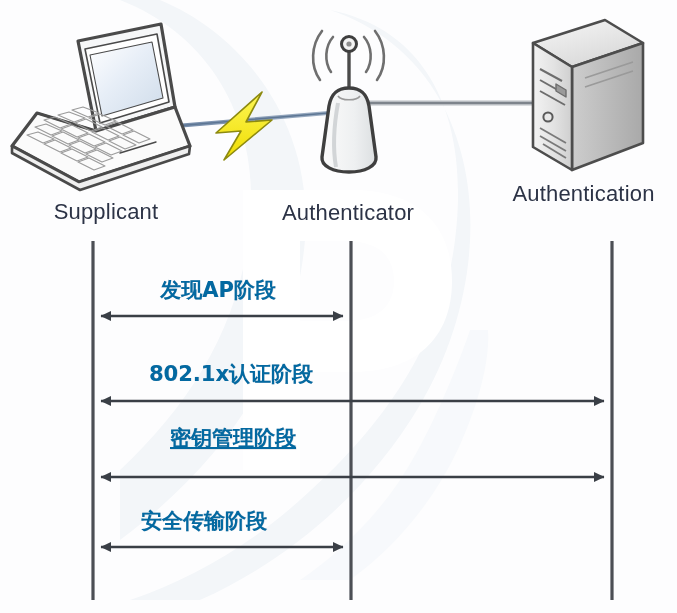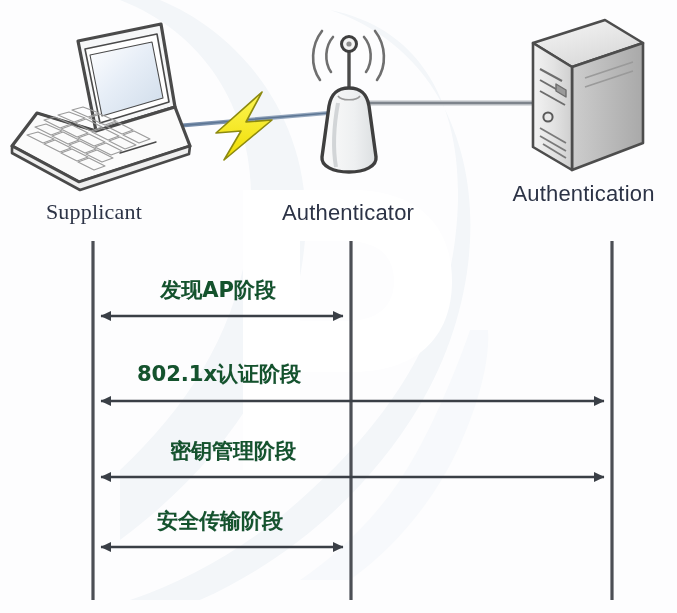--- a/index.html
+++ b/index.html
@@ -31,31 +31,31 @@
     font-family: "Liberation Sans", "DejaVu Sans", sans-serif;
     font-size: 22px;
     line-height: 27px;
     letter-spacing: 0.2px;
     text-align: center;
     white-space: nowrap;
     user-select: none;
   }
   .arrow-label {
     position: absolute;
-    color: #14532d;
+    color: #0369a1;
     font-family: "DejaVu Sans", "Liberation Sans", sans-serif;
     font-size: 21px;
     font-weight: 700;
     line-height: 24px;
     text-align: center;
     white-space: nowrap;
     text-shadow: 0.4px 0.4px 0 rgba(120,130,150,0.40);
     user-select: none;
   }
-  .lbl-supplicant { left: 0px;   top: 198px; width: 188px; font-family: Liberation Serif, serif; }
+  .lbl-supplicant { left: 12px;   top: 198px; width: 188px; }
   .lbl-authenticator { left: 252px; top: 199px; width: 192px; }
   .lbl-as { left: 490px; top: 180px; width: 187px; }
 </style>
 </head>
 <body>
 
 <div id="diagram-root">
 
   <svg id="diagram-svg" viewBox="0 0 677 613">
     <defs>
@@ -243,19 +243,19 @@
   <div class="node-label lbl-supplicant">Supplicant</div>
 
   <div class="node-label lbl-authenticator">Authenticator</div>
 
   <div class="node-label lbl-as">
     <div>Authentication</div>
   </div>
 
   <div class="arrow-label" style="left:93px; top:278px; width:250px;">发现AP阶段</div>
 
-  <div class="arrow-label" style="left:79px; top:362px; width:280px;">802.1x认证阶段</div>
-
-  <div class="arrow-label" style="left:93px; top:439px; width:280px;">密钥管理阶段</div>
-
-  <div class="arrow-label" style="left:95px; top:509px; width:250px;">安全传输阶段</div>
+  <div class="arrow-label" style="left:91px; top:362px; width:280px;">802.1x认证阶段</div>
+
+  <div class="arrow-label" style="left:93px; top:426px; width:280px;text-decoration:underline;">密钥管理阶段</div>
+
+  <div class="arrow-label" style="left:79px; top:509px; width:250px;">安全传输阶段</div>
 
 </div>
 
 </body></html>

